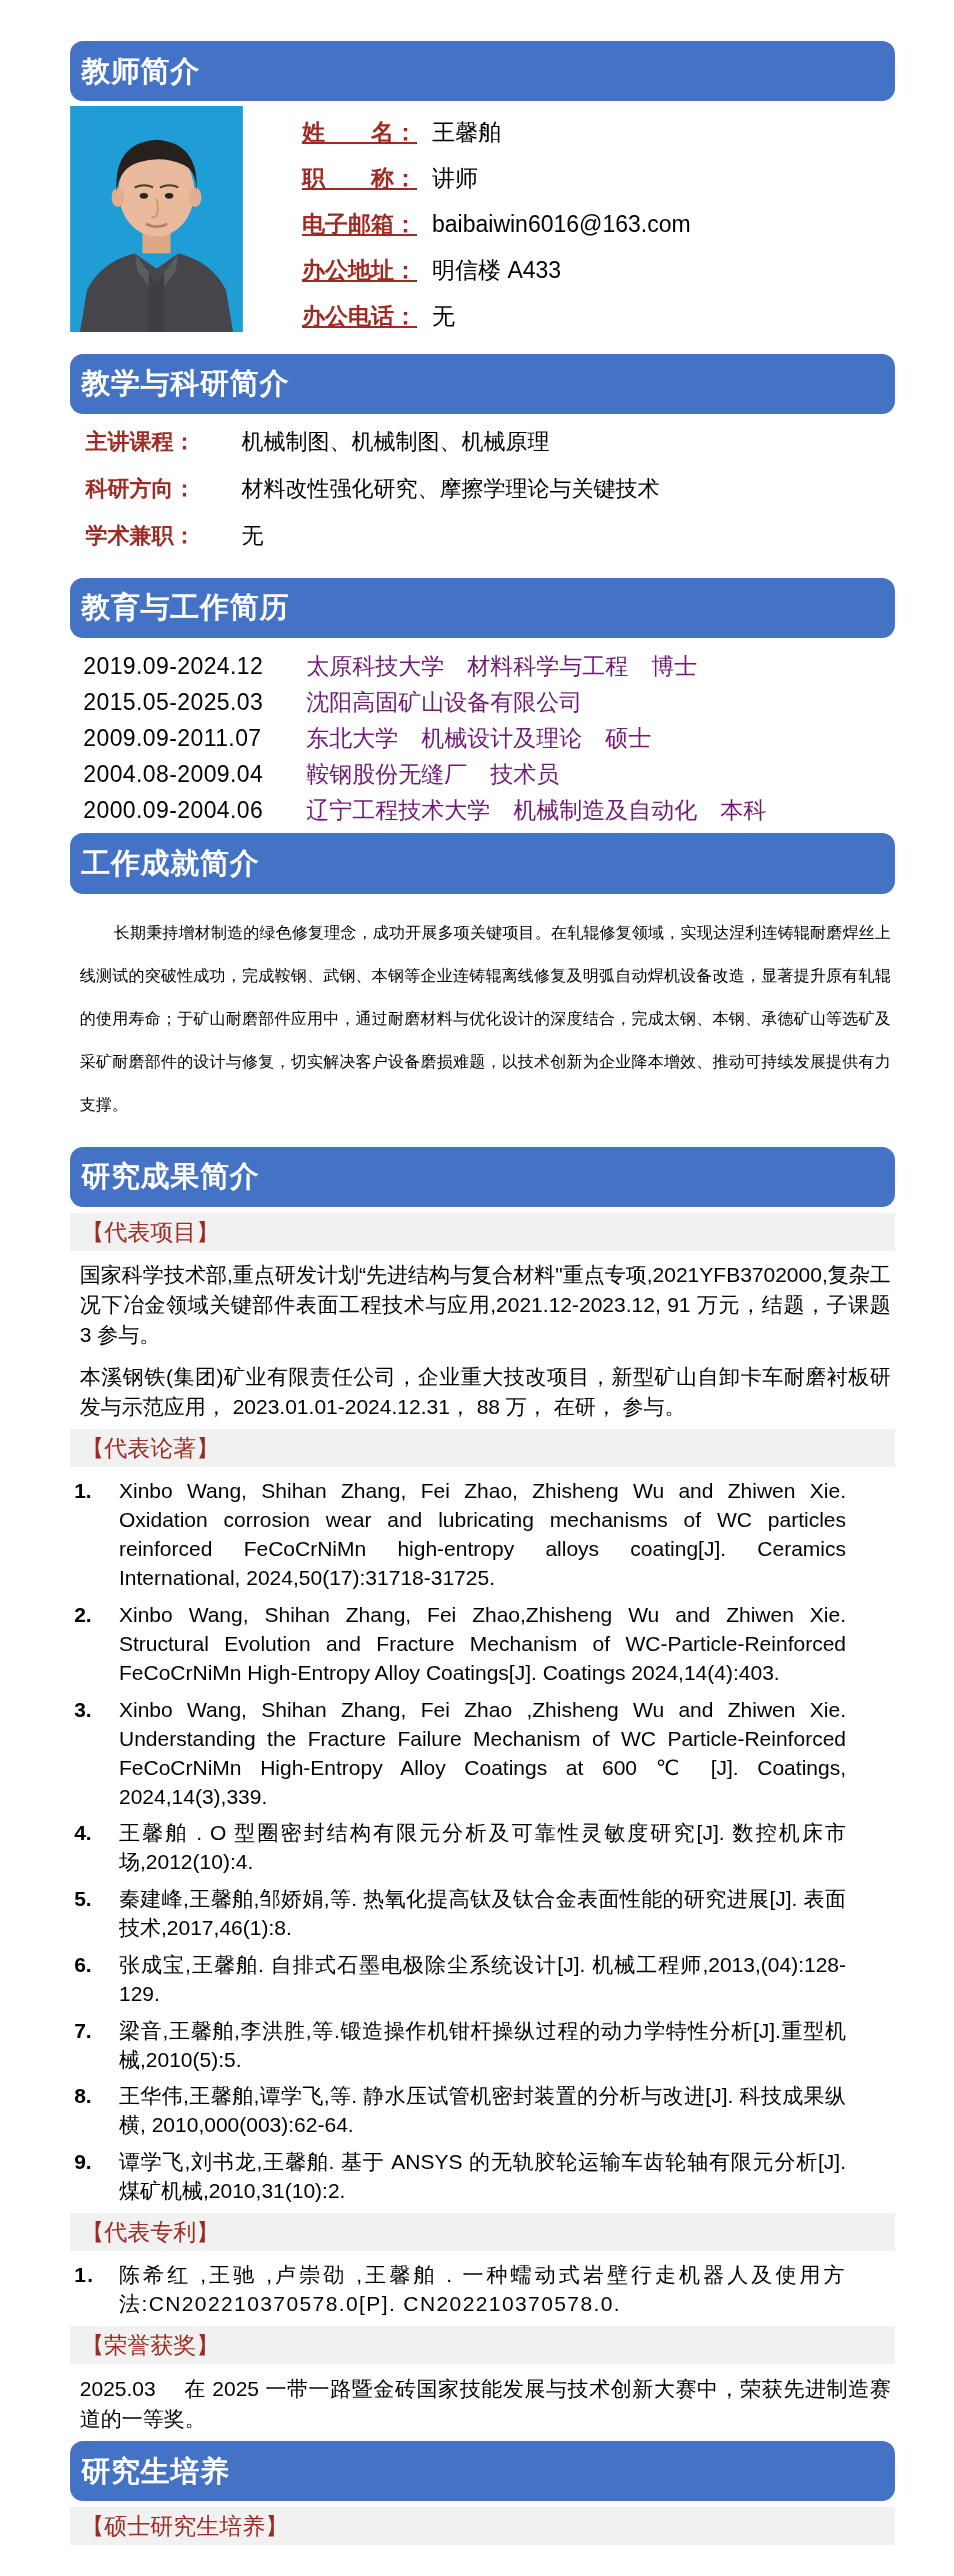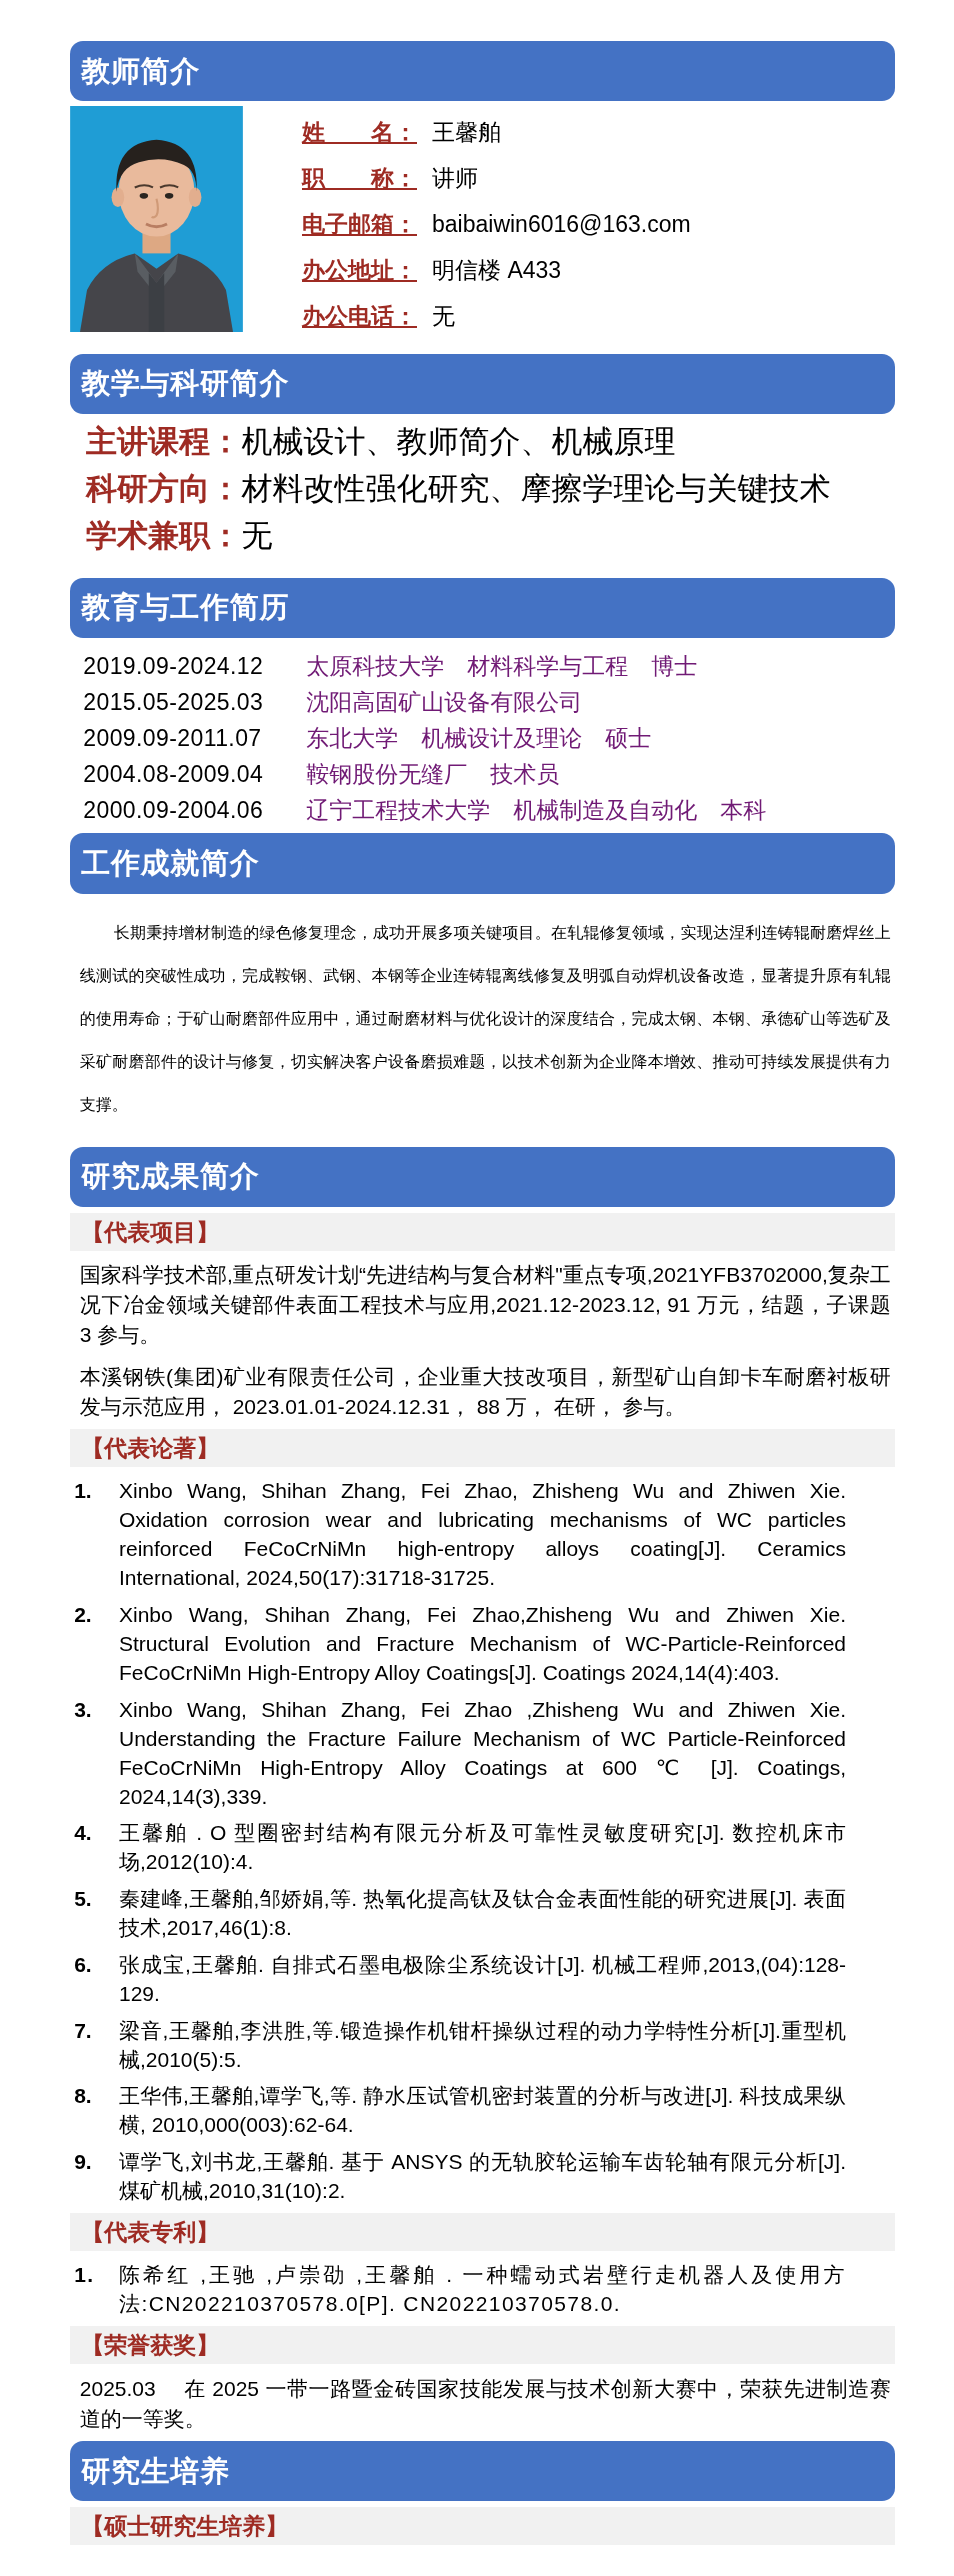--- a/index.html
+++ b/index.html
@@ -21,39 +21,39 @@
   
   .profile{display:flex;align-items:flex-start;margin-top:4.2px;}
   .photo{width:173px;height:226px;flex:0 0 auto;display:block;}
   .fields{margin-left:59px;padding-top:12.6px;flex:1;}
   .field{display:flex;margin-bottom:18px;font-size:23px;line-height:28px;}
   .flabel{color:#9E2B23;font-weight:bold;width:130px;flex:0 0 auto;white-space:pre;text-decoration:underline;}
   .fvalue{color:#000;text-align:right;}
 
   
   .kvrows{padding:14px 0 2.8px 15.4px;}
-  .kvrow{display:flex;margin-bottom:19px;font-size:31px;line-height:28px;text-align:center;}
+  .kvrow{display:flex;margin-bottom:19px;font-size:22px;line-height:28px;}
   .kvlabel{color:#9E2B23;font-weight:bold;width:156px;flex:0 0 auto;}
   .kvvalue{color:#000;}
 
   
   .history{padding:15.4px 0 0 13.3px;}
   .hrow{display:flex;margin-bottom:9px;font-size:23px;line-height:27px;}
   .hperiod{width:223px;flex:0 0 auto;letter-spacing:0.4px;}
   .hdetail{color:#701a75;}
 
   
   .bigpara{
     margin:17px 0 21px 9.8px;width:811px;
     font-size:16px;line-height:43px;text-align:justify;text-indent:34px;
   }
 
   
   .subband{
-    background:#F1F1F1;color:#9E2B23;font-weight:bold;
+    background:#F1F1F1;color:#9E2B23;font-weight:normal;
     font-size:23px;line-height:24px;padding:7px 0 7px 11.2px;
     margin:5.6px 0 9.8px 0;
   }
 
   
   .para{
     margin:2.8px 0 11.2px 9.8px;width:811px;
     font-size:21px;line-height:30px;text-align:justify;
   }
 
@@ -124,21 +124,21 @@
       </div>
     </div>
   </div>
 
   <div class="banner" style="margin-top:5.6px;">
     <span>教学与科研简介</span>
   </div>
   <div class="kvrows">
     <div class="kvrow">
       <span class="kvlabel">主讲课程：</span>
-      <span class="kvvalue">机械设计、教师简介、机械原理</span>
+      <span class="kvvalue">机械制图、机械制图、机械原理</span>
     </div>
     <div class="kvrow">
       <span class="kvlabel">科研方向：</span>
       <span class="kvvalue">材料改性强化研究、摩擦学理论与关键技术</span>
     </div>
     <div class="kvrow">
       <span class="kvlabel">学术兼职：</span>
       <span class="kvvalue">无</span>
     </div>
   </div>

